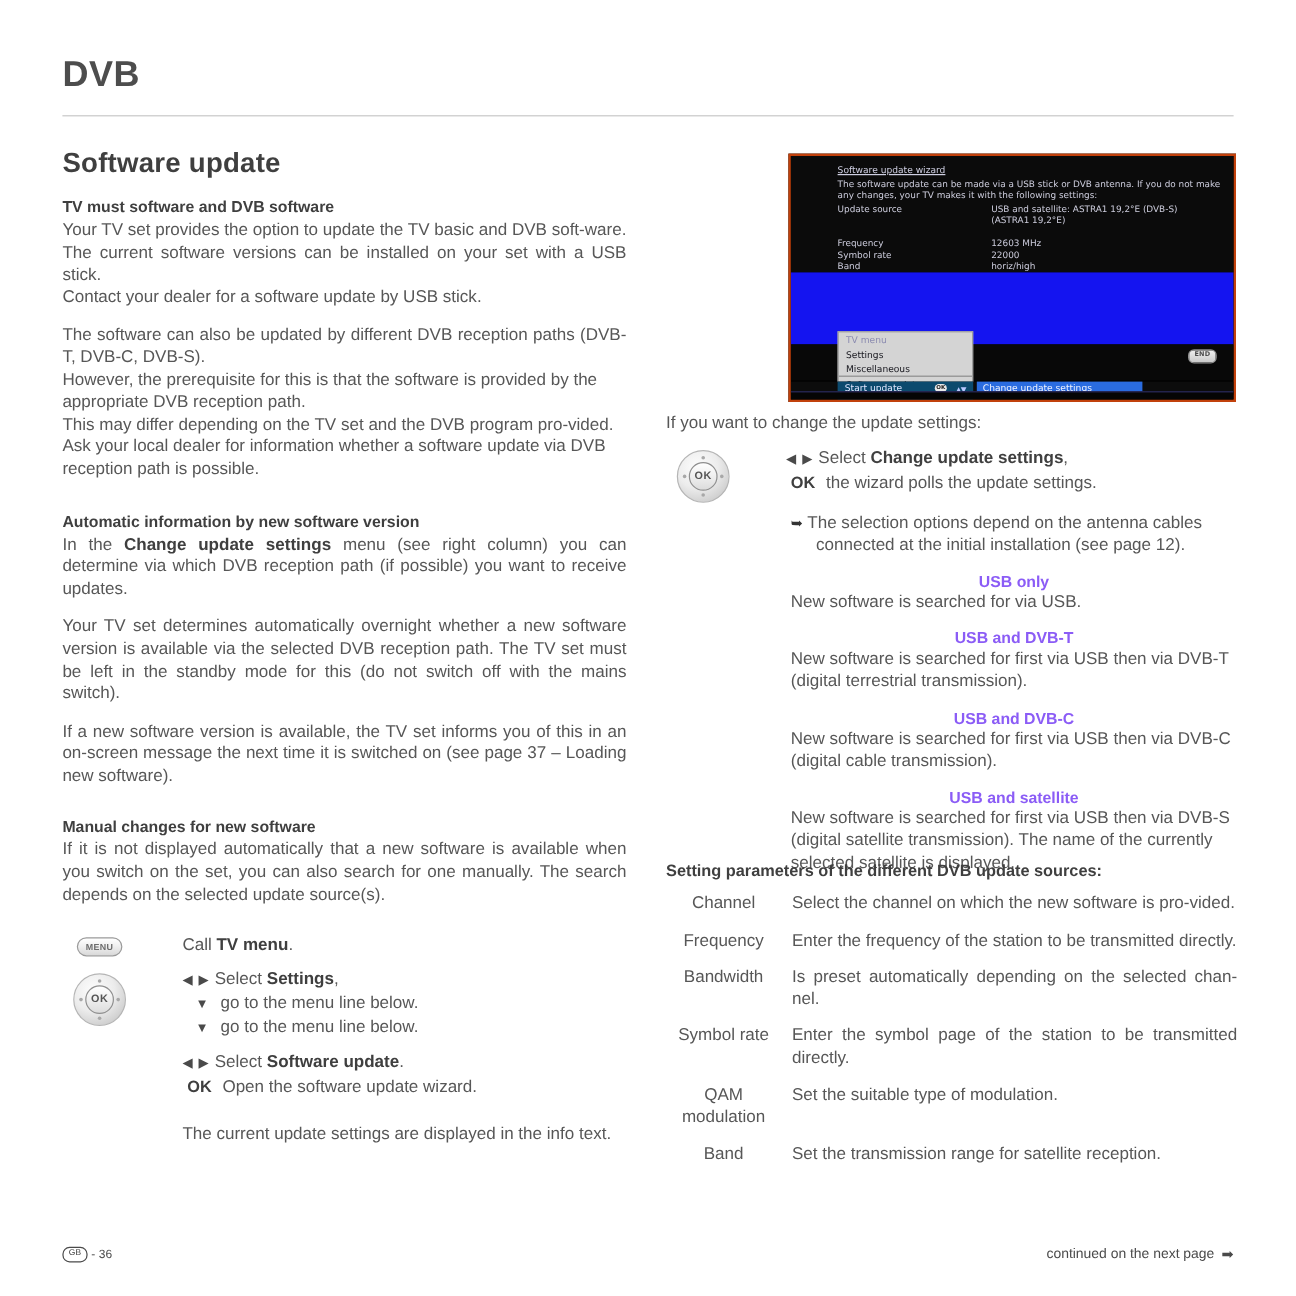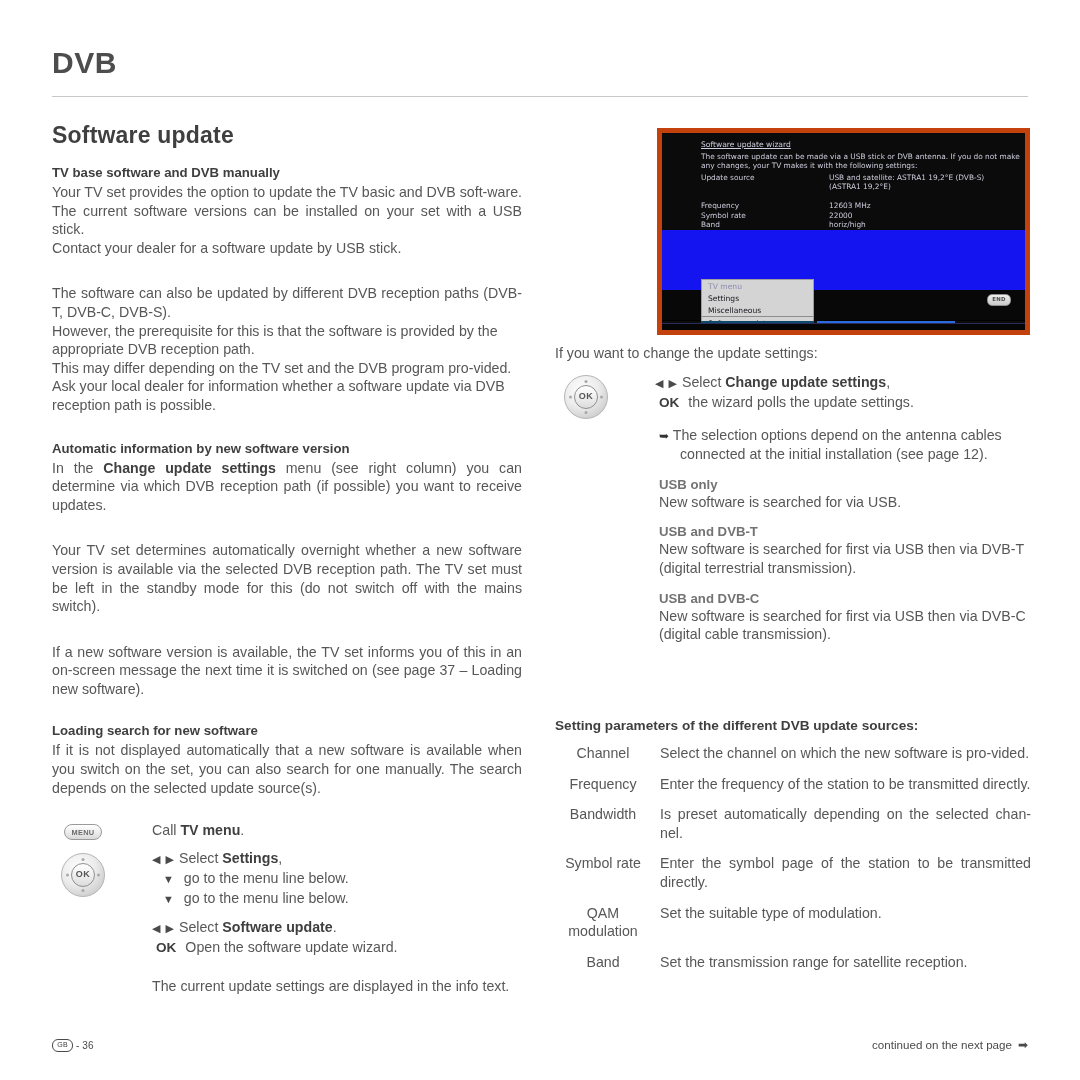--- a/index.html
+++ b/index.html
@@ -61,21 +61,21 @@
     margin: 0 0 3px 0;
   }
   p.body {
     font-size: 14.2px;
     line-height: 18.6px;
     margin: 0 0 0 0;
     color: #575757;
     text-align: justify;
   }
   p.body.nojust { text-align: left; }
-  p.gap { margin-top: 27px; }
+  p.gap { margin-top: 13px; }
   b.em { font-weight: bold; color: #3f3f3f; }
 
   
   .keyblock {
     position: relative;
     margin-top: 16px;
     min-height: 20px;
   }
   .key-col {
     position: absolute;
@@ -161,21 +161,21 @@
   .note .marker { font-size: 12px; color: #333; }
 
   
   .tvshot {
     position: absolute;
     left: 657px;
     top: 128px;
     width: 373px;
     height: 207px;
     background: #000;
-    border: 5px solid #c2410c;
+    border: 2px solid #c2410c;
     box-sizing: border-box;
     overflow: hidden;
     font-family: "DejaVu Sans", sans-serif;
   }
   .tv-infotext {
     position: absolute;
     left: 0; top: 0;
     width: 100%;
     height: 97px;
     background: #0b0b0b;
@@ -314,22 +314,23 @@
     background: #050505;
     border-top: 1px solid #2b2b5e;
   }
 
   
   .rc-body { position: absolute; left: 555px; top: 344px; width: 476px; }
   .rc-indent { margin-left: 104px; }
   h3.small {
     font-size: 13.2px;
     font-weight: bold;
-    color: #737373;
+    color: #8b5cf6;
     margin: 13px 0 1px 0;
+    text-align: center;
   }
 
   
   .ptable {
     position: absolute;
     left: 555px;
     top: 744px;
     width: 476px;
     border-collapse: collapse;
   }
@@ -395,36 +396,36 @@
 <body>
 
 <div class="page">
 
   <div class="chapter-title">DVB</div>
   <div class="header-rule"></div>
 
   <div class="col-left">
     <h1 class="section">Software update</h1>
 
-    <h2 class="sub">TV base software and DVB manually</h2>
+    <h2 class="sub">TV must software and DVB software</h2>
     <p class="body">Your TV set provides the option to update the TV basic and DVB soft-ware. The current software versions can be installed on your set with a USB stick.</p>
     <p class="body nojust">Contact your dealer for a software update by USB stick.</p>
     <p class="body gap">The software can also be updated by different DVB reception paths (DVB-T, DVB-C, DVB-S).</p>
     <p class="body nojust">However, the prerequisite for this is that the software is provided by the appropriate DVB reception path.</p>
     <p class="body">This may differ depending on the TV set and the DVB program pro-vided.</p>
     <p class="body nojust">Ask your local dealer for information whether a software update via DVB reception path is possible.</p>
 
     <div style="height:26px"></div>
     <h2 class="sub">Automatic information by new software version</h2>
     <p class="body"><span>In the </span><b class="em">Change update settings</b><span> menu (see right column) you can determine via which DVB reception path (if possible) you want to receive updates.</span></p>
     <p class="body gap">Your TV set determines automatically overnight whether a new software version is available via the selected DVB reception path. The TV set must be left in the standby mode for this (do not switch off with the mains switch).</p>
     <p class="body gap">If a new software version is available, the TV set informs you of this in an on-screen message the next time it is switched on (see page 37 – Loading new software).</p>
 
     <div style="height:25px"></div>
-    <h2 class="sub">Loading search for new software</h2>
+    <h2 class="sub">Manual changes for new software</h2>
     <p class="body">If it is not displayed automatically that a new software is available when you switch on the set, you can also search for one manually. The search depends on the selected update source(s).</p>
 
     <div class="keyblock" style="margin-top:24px;">
       <div class="key-col">
         <span class="btn-menu">MENU</span>
       </div>
       <div class="key-text"><span>Call </span><b class="em">TV menu</b><span>.</span></div>
     </div>
 
     <div class="keyblock" style="margin-top:8px;">
@@ -544,20 +545,24 @@
       <h3 class="small" style="margin-top:0">USB only</h3>
       <p class="body nojust">New software is searched for via USB.</p>
     </div>
     <div class="rc-indent">
       <h3 class="small">USB and DVB-T</h3>
       <p class="body nojust">New software is searched for first via USB then via DVB-T (digital terrestrial transmission).</p>
     </div>
     <div class="rc-indent">
       <h3 class="small">USB and DVB-C</h3>
       <p class="body nojust">New software is searched for first via USB then via DVB-C (digital cable transmission).</p>
+    </div>
+    <div class="rc-indent">
+      <h3 class="small">USB and satellite</h3>
+      <p class="body nojust">New software is searched for first via USB then via DVB-S (digital satellite transmission). The name of the currently selected satellite is displayed.</p>
     </div>
   </div>
 
   <div class="ptitle">Setting parameters of the different DVB update sources:</div>
 
   <table class="ptable">
     <tbody>
         <tr>
       <td class="name">Channel</td>
       <td class="desc">Select the channel on which the new software is pro-vided.</td>

